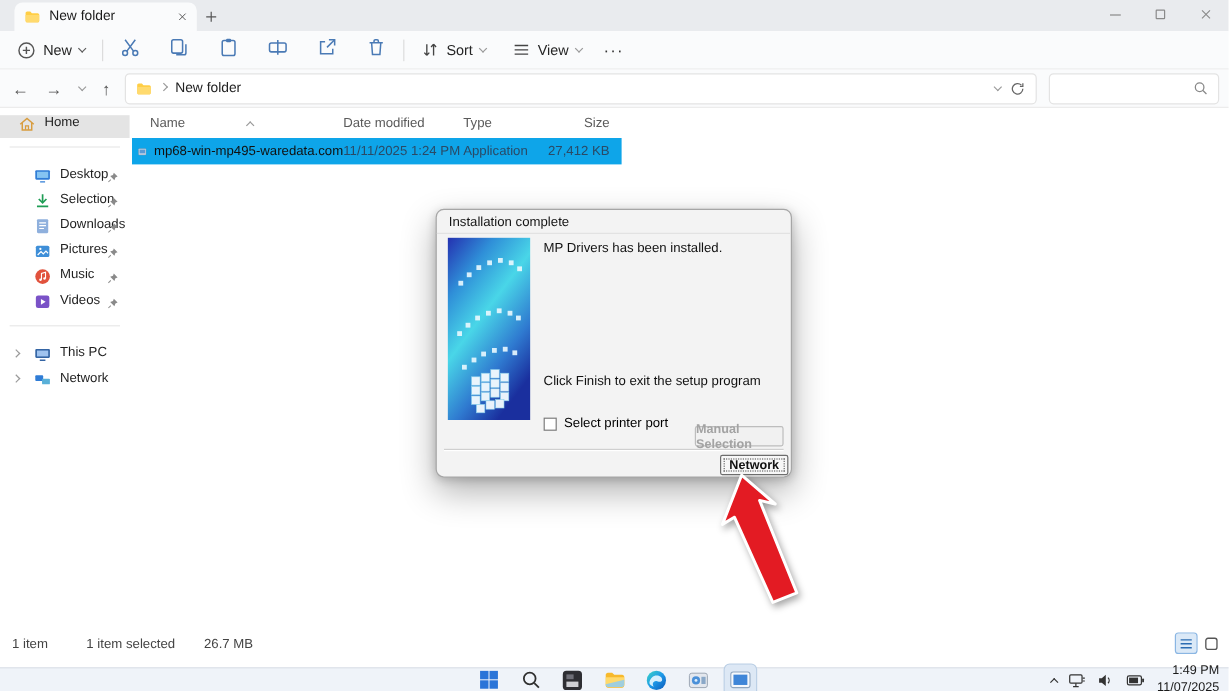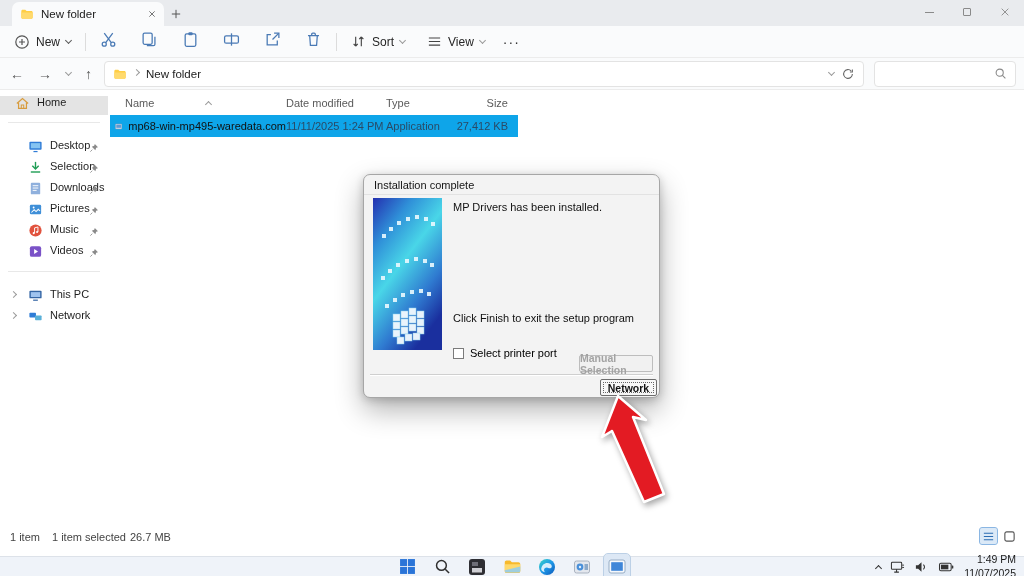--- a/index.html
+++ b/index.html
@@ -51,21 +51,21 @@
   .filelist { position:absolute; left:110px; top:94px; width:408px; }
   .cols, .frow { display:grid; grid-template-columns:176px 100px 66px 62px; align-items:center; }
   .cols { height:18px; color:#5a5a5a; font-size:11px; }
   .cols .c-name { padding-left:15px; display:flex; align-items:center; gap:52px; }
   .cols .c-size, .frow .f-size { text-align:right; padding-right:6px; }
   .frow { height:22px; background:#0ea5e9; margin-top:3px; font-size:11px; color:#111; }
   .f-name { display:flex; align-items:center; gap:6px; padding-left:5px; white-space:nowrap; }
   .f-dim { color:#2a4a66; }
 
   
-  .statusbar { position:absolute; left:0; right:0; bottom:30px; height:18px; display:flex; align-items:center; padding:0 10px; font-size:11px; color:#444; gap:12px; background:#fff; }
+  .statusbar { position:absolute; left:0; right:0; bottom:30px; height:18px; display:flex; align-items:center; padding:0 10px; font-size:11px; color:#444; gap:32px; background:#fff; }
   .view-toggles { position:absolute; right:6px; top:0; display:flex; gap:4px; align-items:center; }
   .vt { width:17px; height:16px; display:flex; align-items:center; justify-content:center; border-radius:2px; }
   .vt.active { background:#dbe9f7; outline:1px solid #8ab6e3; }
 
   
   .dialog { position:absolute; left:363px; top:174px; width:297px; height:224px; background:#f3f3f3; border:1px solid #a6a6a6; border-radius:7px; box-shadow:0 12px 28px rgba(0,0,0,.30), 0 2px 8px rgba(0,0,0,.18); z-index:40; font-size:11px; }
   .dlg-title { padding:4px 10px 3px; color:#141414; border-bottom:1px solid #e2e2e2; }
   .dlg-art { position:absolute; left:9px; top:23px; width:69px; height:152px; }
   .dlg-msg { position:absolute; left:89px; top:26px; color:#111; }
   .dlg-instr { position:absolute; left:89px; top:137px; color:#111; }

